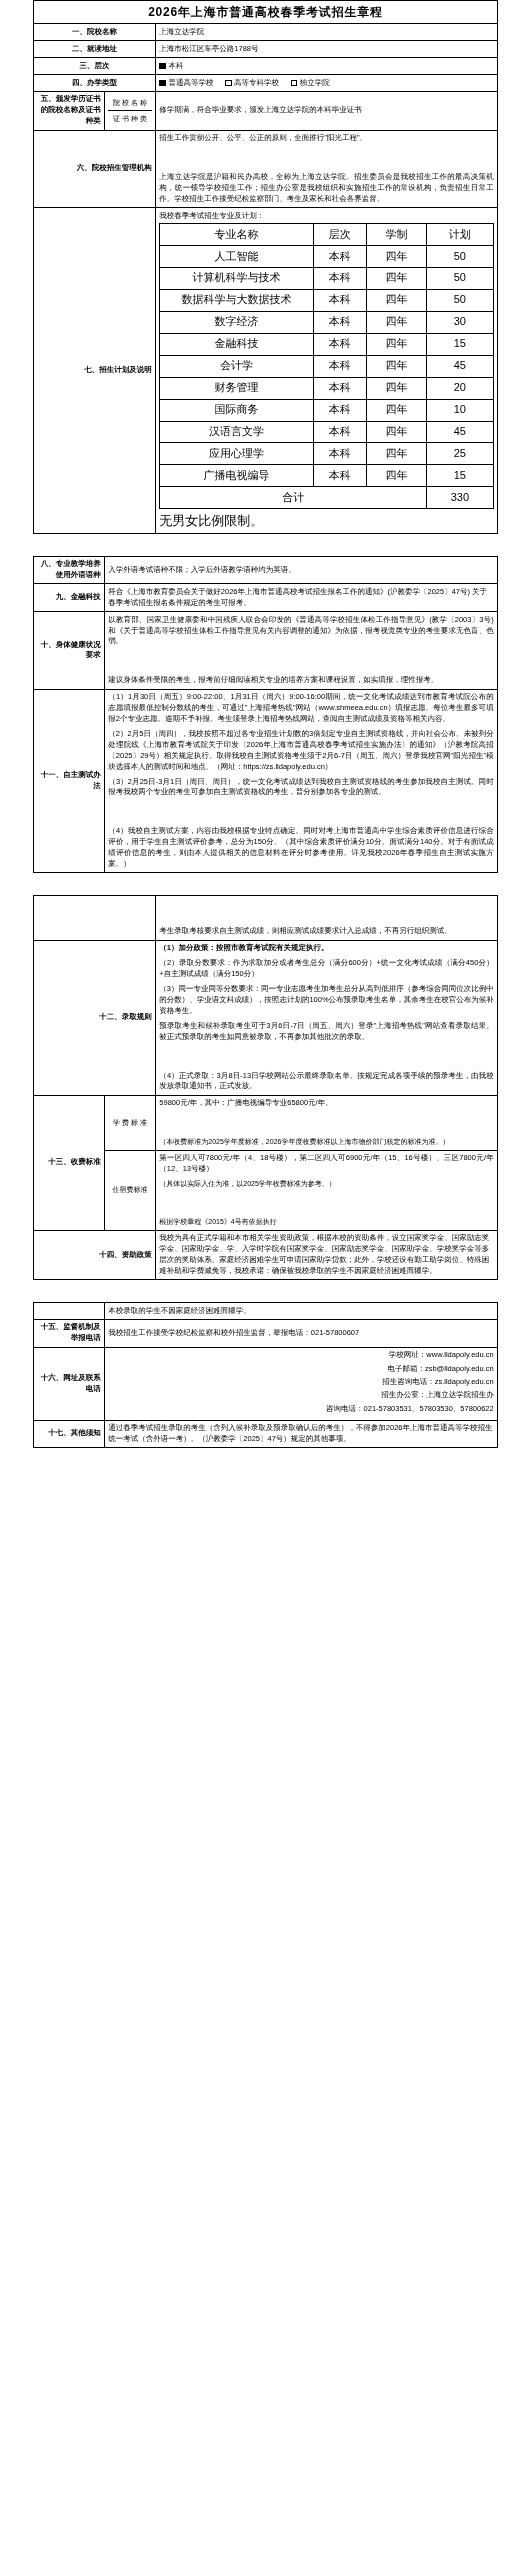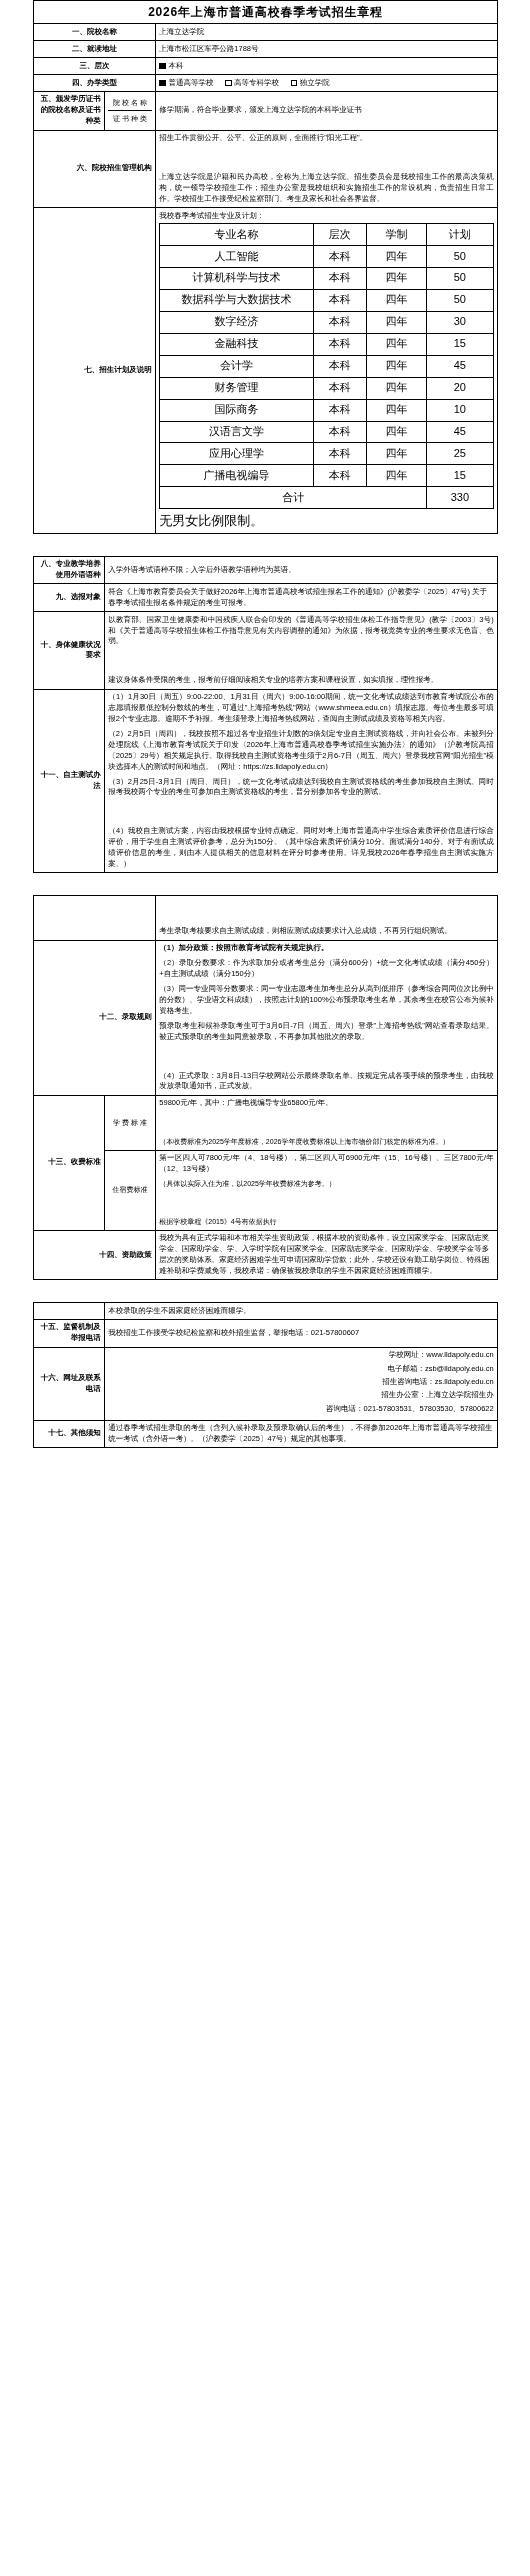--- a/index.html
+++ b/index.html
@@ -294,21 +294,21 @@
       <colgroup>
         <col style="width:71px">
         <col style="width:393px">
       </colgroup>
       <tbody>
           <tr>
         <td class="vert">八、专业教学培养使用外语语种</td>
         <td class="val cellpad">入学外语考试语种不限；入学后外语教学语种均为英语。</td>
       </tr>
       <tr>
-        <td class="vert">九、选报对象</td>
+        <td class="vert">九、金融科技</td>
         <td class="val cellpad">符合《上海市教育委员会关于做好2026年上海市普通高校考试招生报名工作的通知》(沪教委学〔2025〕47号) 关于春季考试招生报名条件规定的考生可报考。</td>
       </tr>
       <tr>
         <td class="vert">十、身体健康状况要求</td>
         <td class="val cellpad">
           <p class="para">以教育部、国家卫生健康委和中国残疾人联合会印发的《普通高等学校招生体检工作指导意见》(教学〔2003〕3号)和《关于普通高等学校招生体检工作指导意见有关内容调整的通知》为依据，报考视觉类专业的考生要求无色盲、色弱。</p>
           <p class="para">建议身体条件受限的考生，报考前仔细阅读相关专业的培养方案和课程设置，如实填报，理性报考。</p>
         </td>
       </tr>
       <tr>

